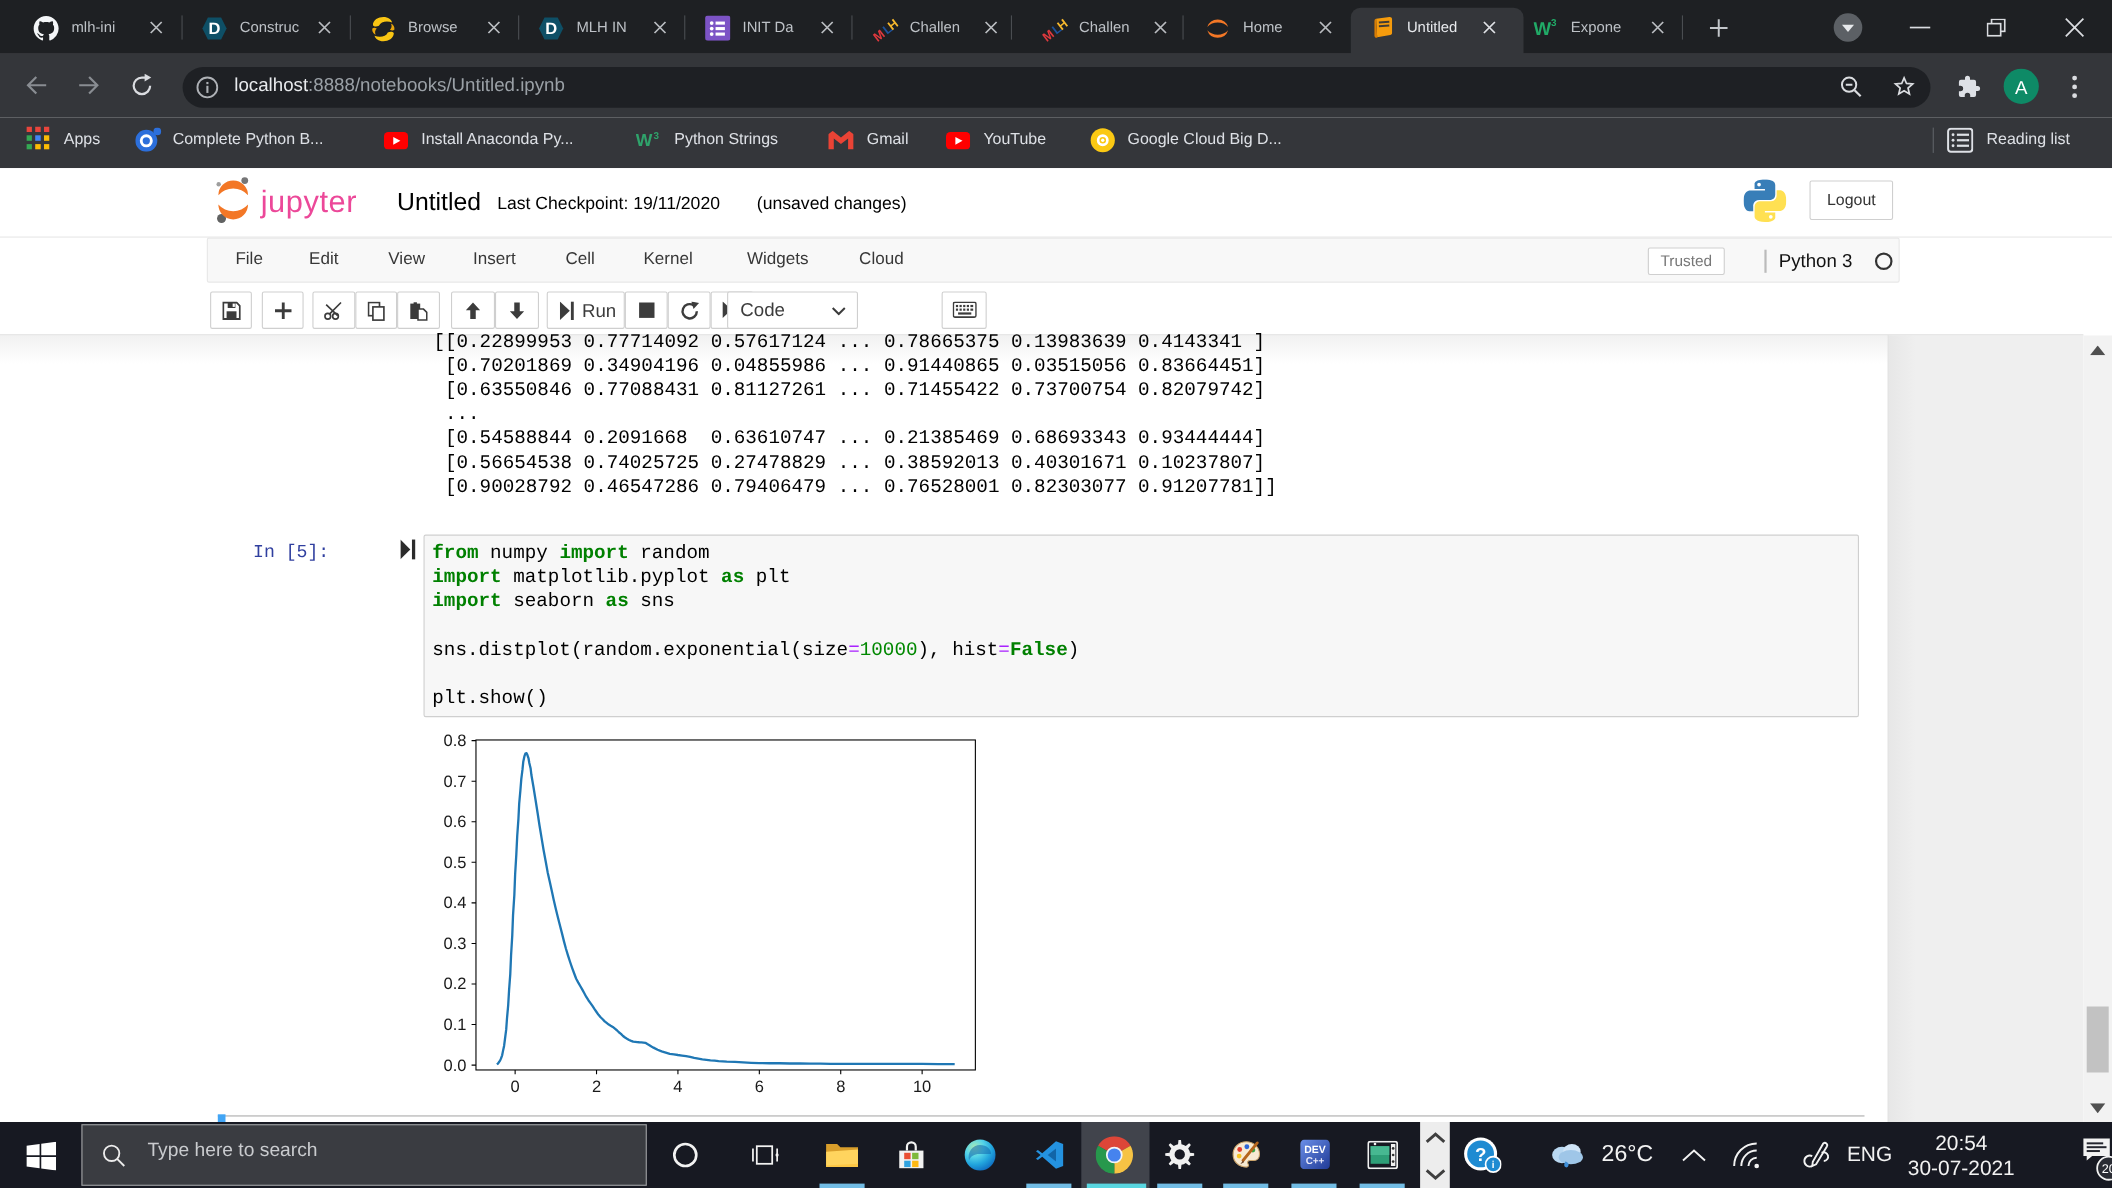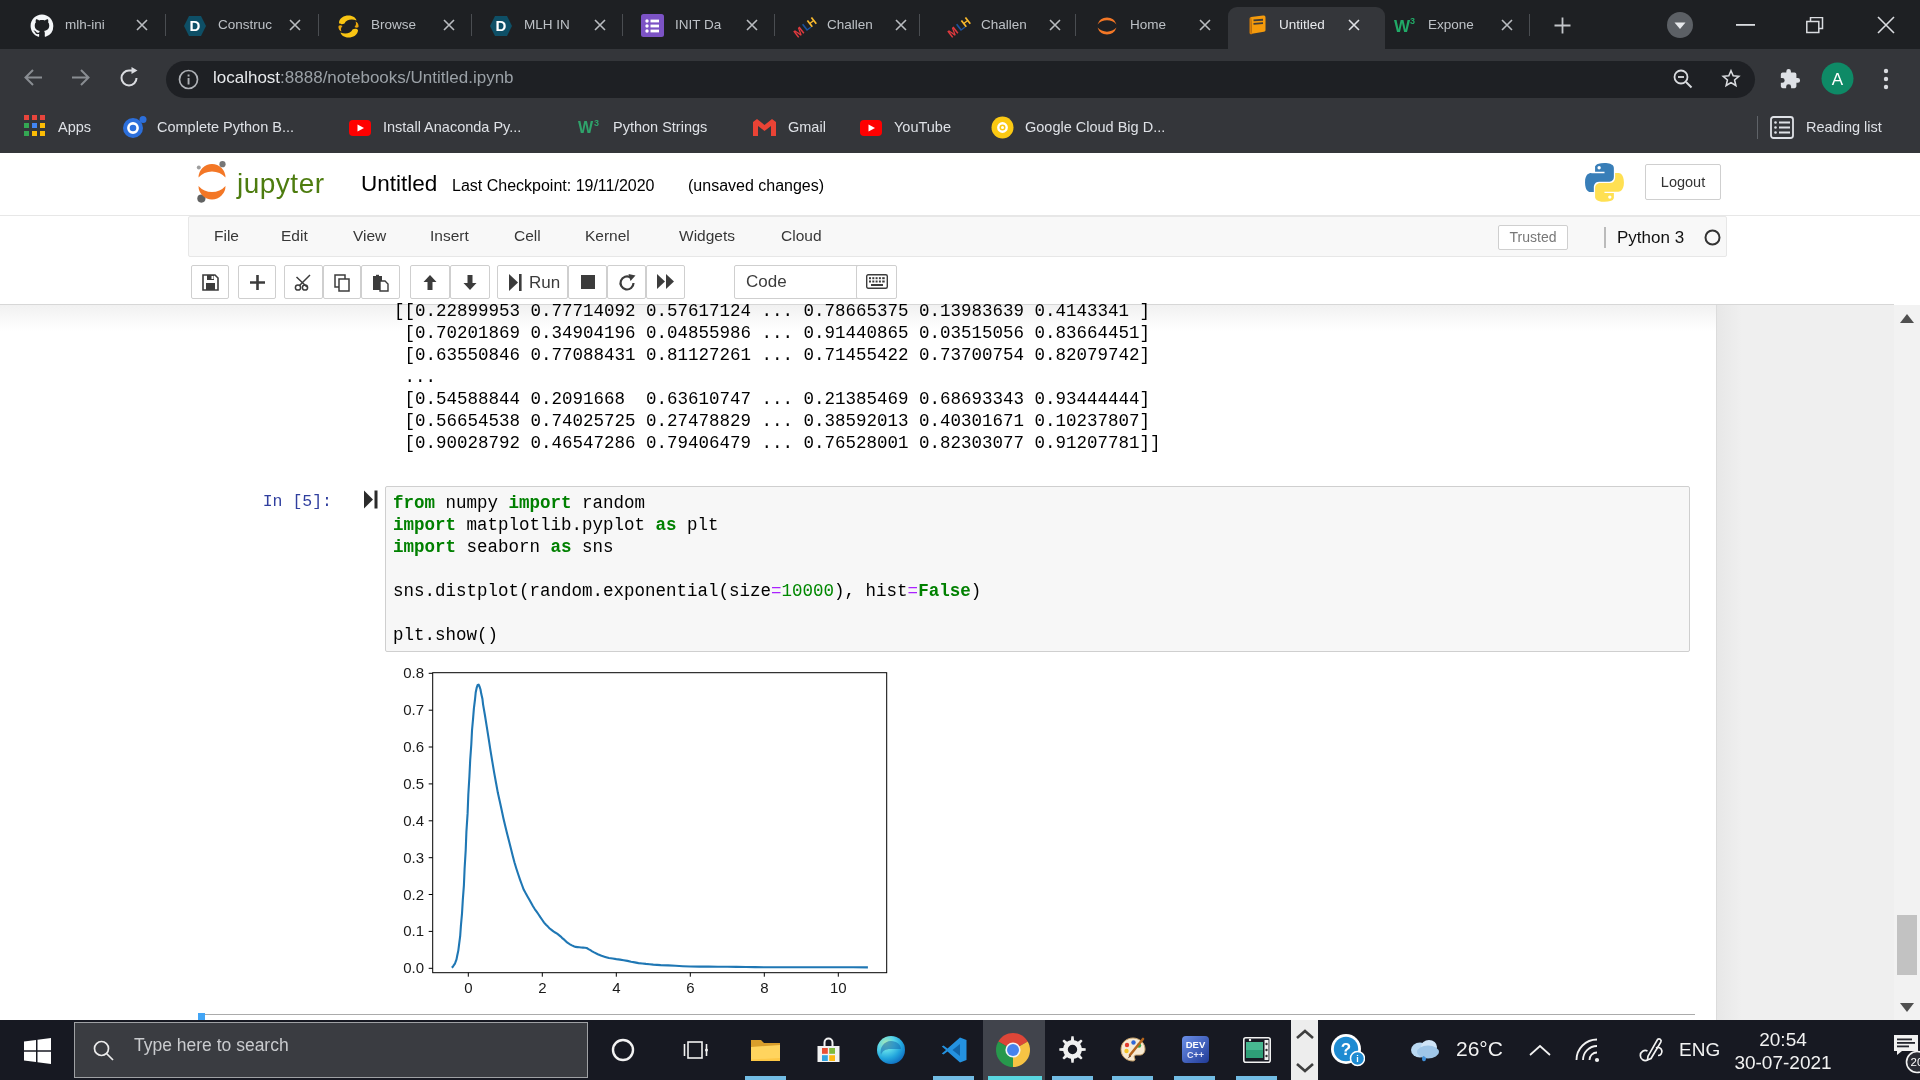--- a/index.html
+++ b/index.html
@@ -34,21 +34,21 @@
 #vthumb{left:1897px;top:762px;width:20px;height:60px;background:#c2c2c2;}
 pre.out{position:absolute;font-family:"Liberation Mono",monospace;font-size:17.5px;
  line-height:22px;color:#000;}
 .kw{color:#008000;font-weight:bold;}
 .num{color:#080;}
 .op{color:#AA22FF;}
 #incell{left:385px;top:333px;width:1305px;height:166px;background:#f7f7f7;
  border:1px solid #cfcfcf;border-radius:2px;}
 #code{left:393px;top:339px;font-family:"Liberation Mono",monospace;font-size:17.5px;
  line-height:22px;color:#000;white-space:pre;}
-#inprompt{left:230px;top:339px;width:102px;text-align:right;
+#inprompt{left:230px;top:339px;width:102px;
  font-family:"Liberation Mono",monospace;font-size:16.5px;color:#303F9F;}
 #peek{left:198px;top:861px;width:1497px;height:6px;border-top:1px solid #ababab;background:#fff;}
 #peekblue{left:198px;top:860px;width:7px;height:7px;background:#42a5f5;}
 
 #taskbar{left:0;top:1020px;width:1920px;height:60px;background:#171922;}
 #searchbox{left:74px;top:1022px;width:514px;height:56px;background:#3a3c41;
  border:1px solid #9fa1a4;}
 .uline{position:absolute;top:1076px;height:4px;background:#76b9e8;}
 .trayt{position:absolute;color:#f2f2f2;white-space:nowrap;}
 #tscroll{left:1291px;top:1020px;width:27px;height:60px;background:#ededed;}
@@ -273,21 +273,21 @@
 <div class="bmtxt" style="left:1806px">Reading list</div>
 <div class="abs" id="page">
 <div class="abs" id="jheader"></div>
 <svg class="abs" style="left:194px;top:5px" width="52" height="50" viewBox="0 0 52 50">
         <circle cx="28.5" cy="6.2" r="3.1" fill="#767677"></circle>
         <circle cx="4.8" cy="9.5" r="2" fill="#9e9e9e"></circle>
         <circle cx="7.4" cy="40.6" r="4.1" fill="#616262"></circle>
         <path d="M4.5,19.5 A13.5,13.5 0 0 1 31.5,19.5 A18,18 0 0 0 4.5,19.5 Z" fill="#f37726"></path>
         <path d="M4.5,28 A13.5,13.5 0 0 0 31.5,28 A18,18 0 0 1 4.5,28 Z" fill="#f37726"></path>
       </svg>
-<div class="abs" style="left:237px;top:15px;font-size:28px;color:#4d7c0f;letter-spacing:0.5px">jupyter</div>
+<div class="abs" style="left:237px;top:15px;font-size:28px;color:#ec4899;letter-spacing:0.5px">jupyter</div>
 <div class="abs" style="left:361px;top:18px;font-size:22.5px;color:#000">Untitled</div>
 <div class="abs" style="left:452px;top:24px;font-size:16px;color:#000">Last Checkpoint: 19/11/2020</div>
 <div class="abs" style="left:688px;top:24px;font-size:16px;color:#000">(unsaved changes)</div>
 <svg class="abs" style="left:1585px;top:10px" width="39" height="39" viewBox="0 0 256 255">
         <path fill="#387EB8" d="M126.9.07c-64.8 0-60.8 28.1-60.8 28.1l.07 29.1h61.9v8.7H41.6S.15 61.35.15 126.77c0 65.4 36.2 63.1 36.2 63.1h21.6v-30.4s-1.16-36.2 35.6-36.2h61.4s34.5.56 34.5-33.3V33.97S194.7.07 126.9.07zM92.8 19.66a11.1 11.1 0 1 1 0 22.26 11.1 11.1 0 0 1 0-22.26z"></path>
         <path fill="#FFE052" d="M128.8 254.13c64.8 0 60.8-28.1 60.8-28.1l-.07-29.1h-61.9v-8.7h86.4s41.5 4.7 41.5-60.7c0-65.4-36.2-63.1-36.2-63.1h-21.6v30.4s1.16 36.2-35.6 36.2h-61.4s-34.5-.56-34.5 33.3v56.2s-5.2 33.6 62.5 33.6zm34.1-19.6a11.1 11.1 0 1 1 0-22.26 11.1 11.1 0 0 1 0 22.26z"></path>
       </svg>
 <div class="abs jbtn" style="left:1645px;top:11px;width:76px;height:36px;font-size:14.5px;color:#333;text-align:center;line-height:34px">Logout</div>
 <div class="abs" id="menubar"></div>
 <div class="mitem abs" style="left:214px;top:74px">File</div>
@@ -363,21 +363,21 @@
           <path d="M15.5,9 A6.5,6.5 0 1 1 12.5,3.5" stroke="#3c3c3c" stroke-width="2.2" fill="none"></path>
           <polygon points="10.5,0 17.5,1.5 12.5,7" fill="#3c3c3c"></polygon>
         </svg>
       </div>
 <div class="abs jbtn" style="left:646px;top:112px;width:39px;height:34px">
         <svg style="display:block;margin:8px auto 0" width="19" height="15">
           <polygon points="1,0 9,7.5 1,15" fill="#3c3c3c"></polygon>
           <polygon points="10,0 18,7.5 10,15" fill="#3c3c3c"></polygon>
         </svg>
       </div>
-<div class="abs jbtn" style="left:734px;top:112px;width:158px;height:34px">
+<div class="abs jbtn" style="left:661px;top:112px;width:119px;height:34px">
         <span style="position:absolute;left:11px;top:6px;font-size:17px;color:#3c3c3c">Code</span>
         <svg style="position:absolute;right:10px;top:13px" width="13" height="8">
           <path d="M1,1 L6.5,6.5 L12,1" stroke="#3c3c3c" stroke-width="1.8" fill="none"></path>
         </svg>
       </div>
 <div class="abs jbtn" style="left:856px;top:112px;width:41px;height:34px">
         <svg style="display:block;margin:8px auto 0" width="22" height="15" viewBox="0 0 22 15">
           <rect x="0.7" y="0.7" width="20.6" height="13.6" rx="1.5" fill="none" stroke="#3c3c3c" stroke-width="1.4"></rect>
           <g fill="#3c3c3c">
             <rect x="3" y="3.2" width="2" height="2"></rect>

